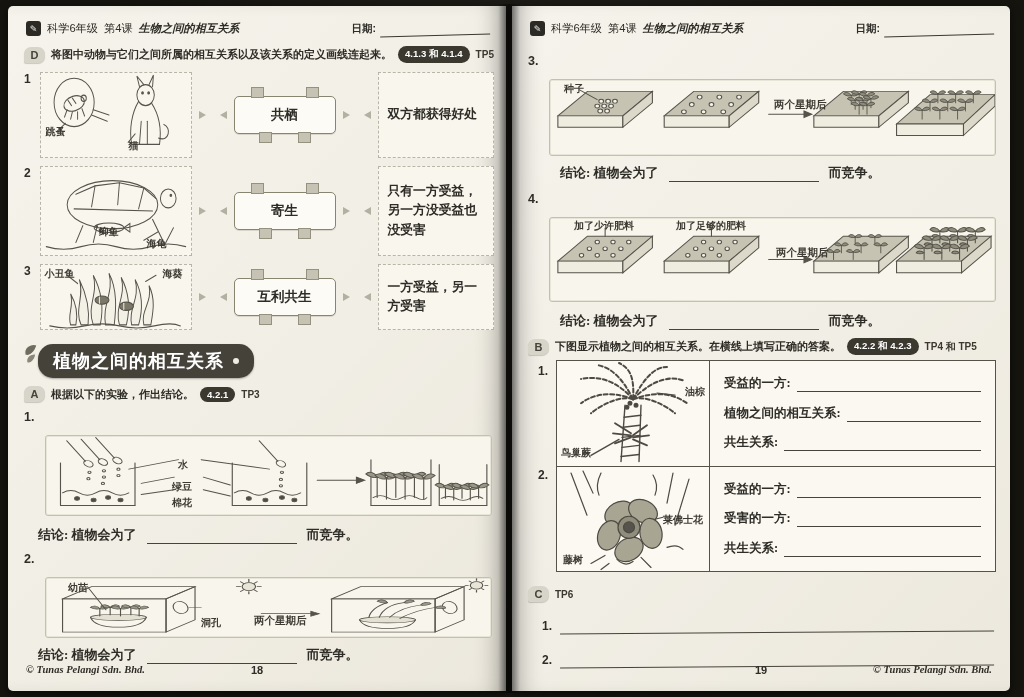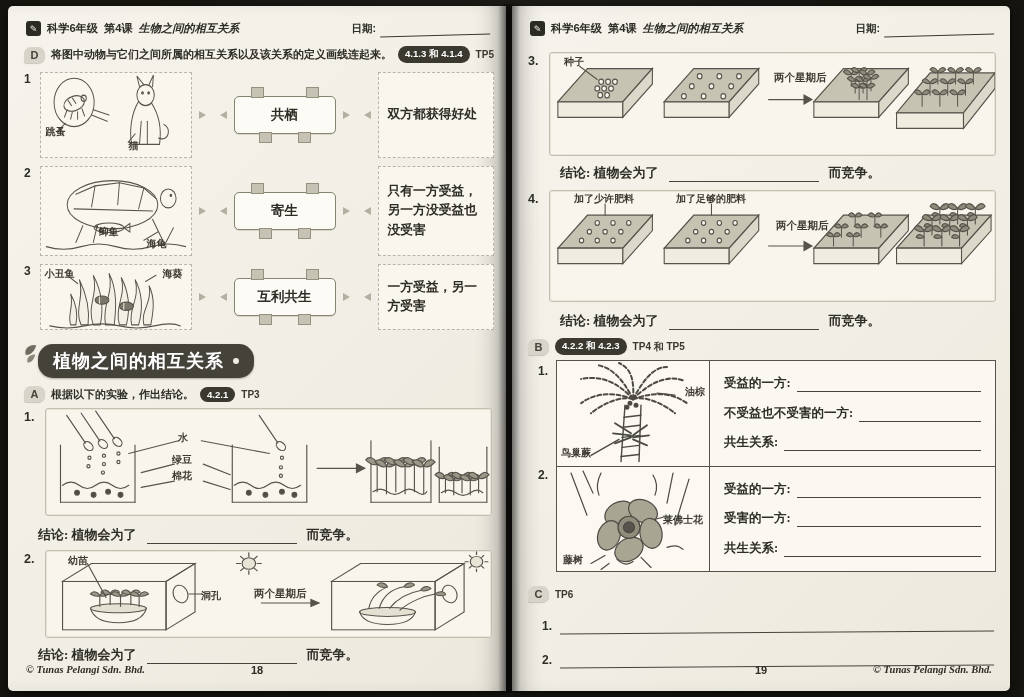--- a/index.html
+++ b/index.html
@@ -15,21 +15,21 @@
     box-shadow:inset -22px 0 26px -18px rgba(0,0,0,.45), 0 3px 10px rgba(0,0,0,.6);}
   .page-right{left:512px;border-radius:0 5px 5px 0;
     box-shadow:inset 22px 0 26px -18px rgba(0,0,0,.4), 0 3px 10px rgba(0,0,0,.6);}
   .spine{position:absolute;left:498px;top:4px;width:22px;height:689px;z-index:4;
     background:linear-gradient(90deg,rgba(0,0,0,0) 0%,rgba(0,0,0,.5) 50%,rgba(0,0,0,0) 100%);}
 
   
   .pg-header{position:absolute;top:15px;left:18px;right:16px;display:flex;align-items:center;gap:6px;}
   .logo{width:15px;height:15px;background:#2c2a24;border-radius:3px;color:#f4f1e8;
     font-size:9px;display:flex;align-items:center;justify-content:center;flex:0 0 auto;}
-  .hd-t{font-size:11.2px;font-weight:bold;white-space:nowrap;}
+  .hd-t{font-size:11.2px;font-weight:normal;white-space:nowrap;}
   .hd-topic{font-family:"Liberation Serif","DejaVu Serif",serif;font-style:italic;font-weight:bold;}
   .date-wrap{margin-left:auto;display:flex;align-items:flex-end;gap:4px;font-size:10.5px;font-weight:bold;}
   .date-line{width:110px;height:12px;border-bottom:1.3px solid #3a382f;transform:rotate(-1.5deg);}
 
   
   .sec-head{position:absolute;left:16px;right:10px;display:flex;align-items:center;gap:6px;white-space:nowrap;}
   .sec-letter{min-width:13px;height:16px;padding:0 4px;background:#d7d4c9;border-radius:7px 7px 7px 2px;
     display:flex;align-items:center;justify-content:center;font-weight:bold;font-size:11px;color:#45433a;
     box-shadow:0 1px 1px rgba(0,0,0,.18);flex:0 0 auto;}
   .sec-txt{font-size:11px;font-weight:bold;}
@@ -63,21 +63,21 @@
   .pill{position:relative;display:inline-flex;align-items:center;gap:9px;background:#45423a;color:#fff;
     padding:5px 15px;border-radius:15px;font-size:18px;font-weight:bold;letter-spacing:1px;
     box-shadow:0 1px 2px rgba(0,0,0,.3);}
   .pill-dot{width:6px;height:6px;border-radius:50%;background:#efece2;}
   .pill-leaf{position:absolute;left:-17px;top:-3px;}
 
   
   .exp{position:absolute;left:16px;right:14px;display:flex;gap:7px;}
   .exp-num{font-weight:bold;font-size:12.5px;padding-top:2px;width:14px;flex:0 0 auto;}
   .wavy-box{flex:1;position:relative;border:1.5px solid #c3c0b2;border-radius:3px;background:#f8f5ec;
-    box-shadow:inset 0 0 0 1px #e7e4d8;}
+    box-shadow:inset 0 0 0 1px #e7e4d8;margin-top:27px;}
   .concl{position:absolute;display:flex;align-items:flex-end;gap:10px;
     font-family:"Liberation Serif","DejaVu Serif",serif;font-weight:bold;font-size:13px;}
   .blank{width:150px;height:15px;border-bottom:1.4px solid #45433b;}
 
   
   .b-table{position:absolute;display:flex;flex-direction:column;border:1.4px solid #55524a;background:#faf8f1;}
   .b-row{flex:1;display:flex;border-bottom:1.4px solid #55524a;min-height:0;}
   .b-row:last-child{border-bottom:none;}
   .cell-img{width:152px;flex:0 0 auto;border-right:1.3px solid #55524a;position:relative;background:#fbf9f2;}
   .cell-ans{flex:1;display:flex;flex-direction:column;justify-content:space-around;padding:8px 14px;}
@@ -616,20 +616,21 @@
     </div>
   </div>
   <div class="concl" style="top:306px;left:48px;">
     <span>结论: 植物会为了</span>
     <span class="blank"></span>
     <span>而竞争。</span>
   </div>
 
   <div class="sec-head" style="top:332px;">
     <span class="sec-letter">B</span>
+    <span class="sec-txt">下图显示植物之间的相互关系。在横线上填写正确的答案。</span>
     <span class="badge">4.2.2 和 4.2.3</span>
     <span class="tp">TP4 和 TP5</span>
   </div>
 
   <span class="b-num" style="left:26px;top:358px;">1.</span>
   <span class="b-num" style="left:26px;top:462px;">2.</span>
 
   <div class="b-table" style="left:44px;right:14px;top:354px;height:210px;">
 
     <div class="b-row">
@@ -669,21 +670,21 @@
         </svg>
         <span class="draw-lb" style="right:4px;top:24px;">油棕</span>
         <span class="draw-lb" style="left:4px;bottom:6px;">鸟巢蕨</span>
       </div>
       <div class="cell-ans">
         <div class="ans-row">
             <span>受益的一方:</span>
             <span class="ans-line"></span>
           </div>
         <div class="ans-row">
-            <span>不受益也不受害的一方:</span>
+            <span>植物之间的相互关系:</span>
             <span class="ans-line"></span>
           </div>
         <div class="ans-row">
             <span>共生关系:</span>
             <span class="ans-line"></span>
           </div>
       </div>
     </div>
 
     <div class="b-row">

